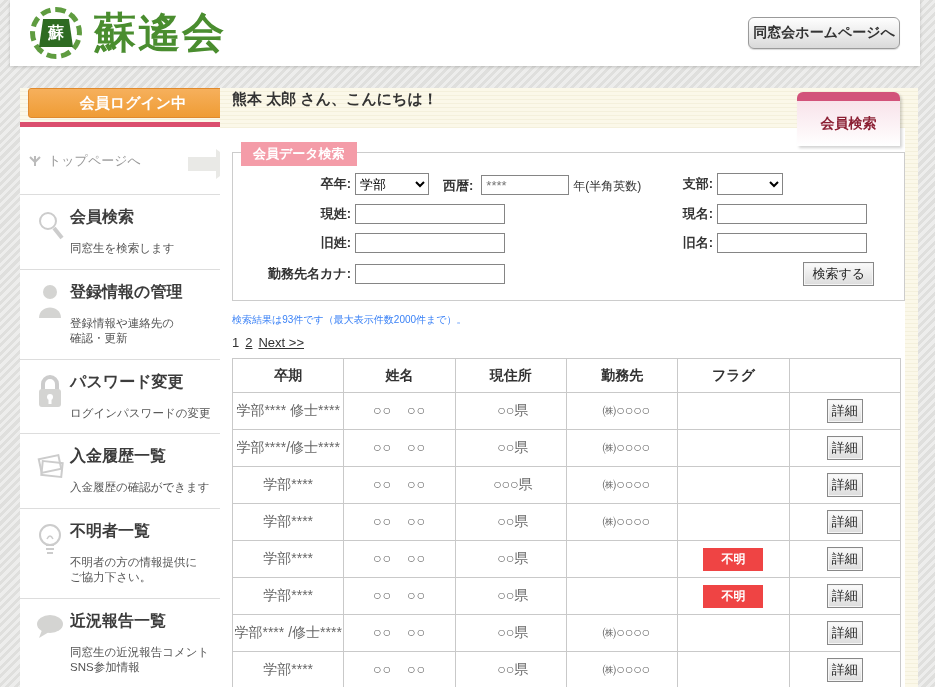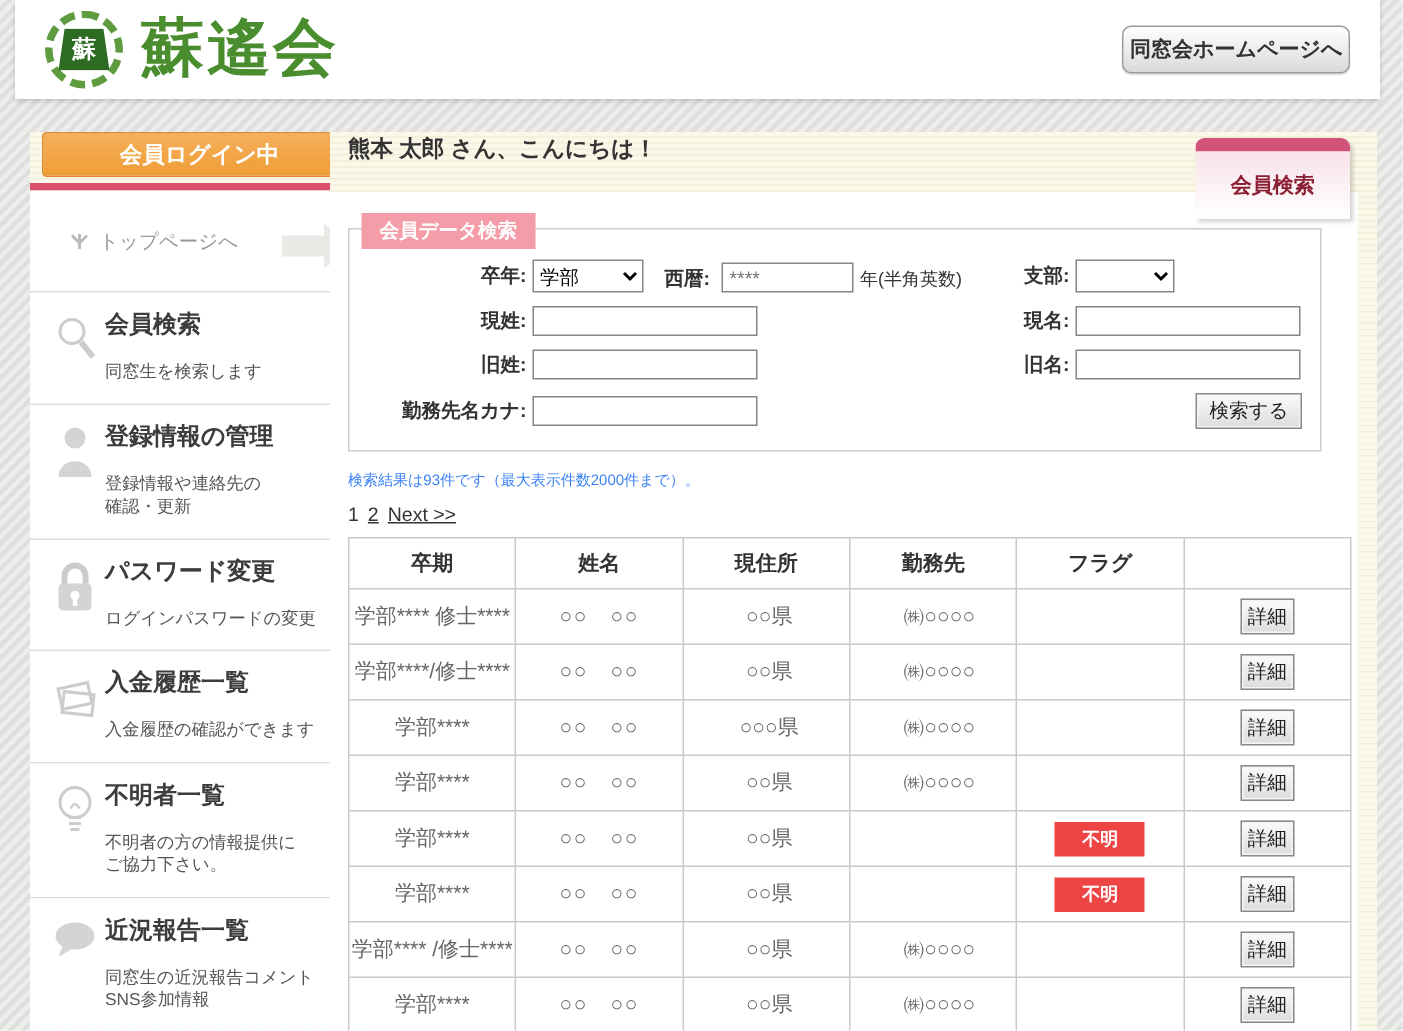--- a/index.html
+++ b/index.html
@@ -45,21 +45,21 @@
   }
   .login-badge {
     margin:0 8px; height:30px; border:1px solid #e08a2e; border-radius:3px;
     background:linear-gradient(#f6b05c,#ef9c35);
     color:#fff; font-size:15px; font-weight:bold;
     display:flex; align-items:center; justify-content:center;
   }
   .pink-bar { height:5px; background:#db4e6e; margin-top:4px; }
   .side-menu { background:#fff; }
   .top-link {
-    display:flex; align-items:center; height:68px; padding:0 6px 0 26px;
+    display:flex; align-items:center; height:68px; padding:0 6px 0 8px;
     border-bottom:1px solid #ddd; cursor:pointer; position:relative;
   }
   .top-link .txt { color:#999; font-size:13px; margin-left:6px; }
   .big-arrow { position:absolute; right:8px; top:22px; width:50px; height:30px; }
   .big-arrow .bar { position:absolute; left:0; top:8px; width:28px; height:14px; background:#e9e9e6; }
   .big-arrow .head { position:absolute; left:28px; top:0; width:0; height:0;
     border-top:15px solid transparent; border-bottom:15px solid transparent; border-left:20px solid #e9e9e6; }
   .menu-item {
     display:flex; align-items:flex-start; padding:12px 8px 12px 10px;
     border-bottom:1px solid #ddd; cursor:pointer; background:#fff;
@@ -86,22 +86,22 @@
     height:45px; background:linear-gradient(#f8e3ea,#fff);
     display:flex; align-items:center; justify-content:center;
   }
   .tab .tab-body span { color:#8b1f33; font-weight:bold; font-size:14px; }
   .panel {
     position:absolute; left:0; top:40px; width:685px; bottom:0;
     background:#fff; z-index:1;
   }
   
   .form-box {
-    position:relative; margin:24px 24px 0 12px; border:1px solid #ccc;
-    background:#fff; padding:20px 10px 14px 10px;
+    position:relative; margin:24px 0 0 12px; border:1px solid #ccc;
+    background:#fff; padding:20px 28px 14px 10px;
   }
   .form-legend {
     position:absolute; left:8px; top:-11px; background:#f49ca8; color:#fff;
     font-size:13px; font-weight:bold; padding:3px 12px;
   }
   .f-grid { display:grid; grid-template-columns:112px 300px 62px auto; row-gap:9px; align-items:center; }
   .f-label { text-align:right; font-size:13px; font-weight:bold; color:#333; padding-right:4px; white-space:nowrap; }
   .f-cell { display:flex; align-items:flex-end; gap:4px; font-size:13px; }
   input.txt {
     border:1px solid #858585; height:20px; font-size:13px; padding:0 4px;

